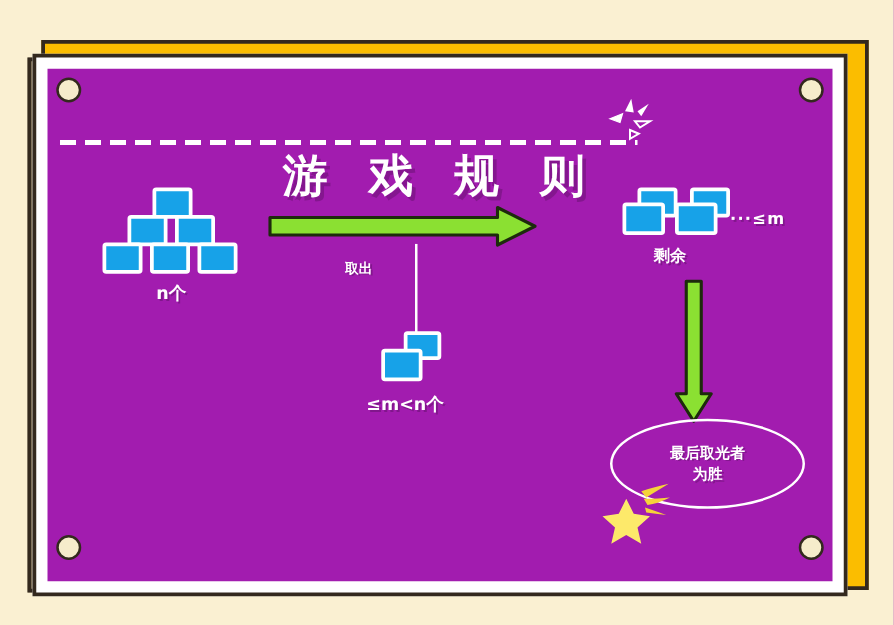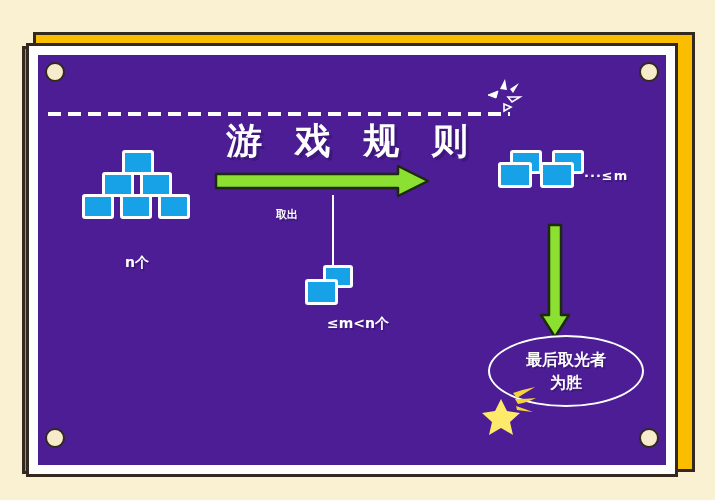--- a/index.html
+++ b/index.html
@@ -18,21 +18,21 @@
   .layer-yellow{
     position:absolute;left:33px;top:32px;width:662px;height:440px;
     background:#FBBD00;border:3px solid #33291E;box-sizing:border-box;
   }
   .layer-white{
     position:absolute;left:26px;top:43px;width:652px;height:434px;
     background:#FFFFFF;border:3px solid #33291E;box-sizing:border-box;
   }
   .board{
     position:absolute;left:38px;top:55px;width:628px;height:410px;
-    background:#4c1d95;box-sizing:border-box;overflow:hidden;
+    background:#a21caf;box-sizing:border-box;overflow:hidden;
   }
 
   
   .screw{
     position:absolute;width:20px;height:20px;border-radius:50%;
     background:#F6ECCB;border:2.5px solid #33291E;box-sizing:border-box;
     z-index:6;
   }
   .screw.tl{left:45px;top:62px;}
   .screw.tr{left:639px;top:62px;}
@@ -67,21 +67,21 @@
   
   .arrow-right{position:absolute;left:176px;top:108px;width:218px;height:36px;}
   .arrow-down-thin{position:absolute;left:288px;top:140px;width:14px;height:92px;}
   .arrow-down-green{position:absolute;left:500px;top:168px;width:34px;height:118px;}
 
   
   .ellipse{
     position:absolute;left:450px;top:280px;width:156px;height:72px;
     border:2.5px solid #FFFFFF;border-radius:50%;box-sizing:border-box;
     display:flex;flex-direction:column;align-items:center;justify-content:center;
-    color:#FFFFFF;font-weight:bold;font-size:16px;line-height:1.45;
+    color:#FFFFFF;font-weight:bold;font-size:12px;line-height:1.45;
     text-shadow:1.5px 1.5px 0 rgba(0,0,0,0.18);
   }
   .star{position:absolute;left:441px;top:330px;width:60px;height:52px;}
 </style>
 </head>
 <body>
 
 <div class="stage">
 
   <div class="layer-brown"></div>
@@ -103,45 +103,46 @@
       </svg>
     </div>
 
     <div style="position:absolute;left:36px;top:95px;width:140px;height:90px;">
       <div class="blk" style="left:48px;top:0;width:32px;height:25px;"></div>
       <div class="blk" style="left:28px;top:22px;width:32px;height:25px;"></div>
       <div class="blk" style="left:66px;top:22px;width:32px;height:25px;"></div>
       <div class="blk" style="left:8px;top:44px;width:32px;height:25px;"></div>
       <div class="blk" style="left:46px;top:44px;width:32px;height:25px;"></div>
       <div class="blk" style="left:84px;top:44px;width:32px;height:25px;"></div>
-      <div class="cap" style="left:0;top:76px;width:126px;text-align:center;font-size:14px;margin-top:28px;">n个</div>
+      <div class="cap" style="left:0;top:76px;width:126px;text-align:center;font-size:14px;">n个</div>
     </div>
 
     <svg class="arrow-right" viewBox="0 0 218 36">
       <polygon points="2,11 184,11 184,3 214,18 184,33 184,25 2,25" fill="#8BE032" stroke="#1D2B0C" stroke-width="2.5" stroke-linejoin="round"></polygon>
     </svg>
 
     <div class="cap" style="left:238px;top:152px;font-size:11px;">取出</div>
     <svg class="arrow-down-thin" viewBox="0 0 14 92">
       <line x1="7" y1="0" x2="7" y2="80" stroke="#FFFFFF" stroke-width="2"></line>
       <polygon points="7,92 1,78 13,78" fill="#FFFFFF"></polygon>
     </svg>
 
     <div style="position:absolute;left:255px;top:210px;width:110px;height:94px;">
       <div class="blk" style="left:30px;top:0;width:30px;height:23px;"></div>
       <div class="blk" style="left:12px;top:14px;width:33px;height:26px;"></div>
-      <div class="cap" style="left:0;top:50px;width:96px;text-align:right;font-size:14px;">≤m&lt;n个</div>
+      <div class="cap" style="left:0;top:50px;width:96px;text-align:left;font-size:14px;">≤m&lt;n个</div>
     </div>
 
     <div style="position:absolute;left:452px;top:95px;width:150px;height:80px;">
       <div class="blk" style="left:20px;top:0;width:32px;height:24px;"></div>
       <div class="blk" style="left:8px;top:12px;width:34px;height:26px;"></div>
       <div class="blk" style="left:62px;top:0;width:32px;height:24px;"></div>
       <div class="blk" style="left:50px;top:12px;width:34px;height:26px;"></div>
       <div class="cap" style="left:94px;top:18px;font-size:13px;letter-spacing:1px;">···≤m</div>
+      <div class="cap" style="left:4px;top:46px;width:84px;text-align:center;font-size:13px;">剩余</div>
     </div>
 
     <svg class="arrow-down-green" viewBox="0 0 34 118">
       <polygon points="11,2 23,2 23,92 31,92 17,114 3,92 11,92" fill="#8BE032" stroke="#1D2B0C" stroke-width="2.5" stroke-linejoin="round"></polygon>
     </svg>
 
     <div class="ellipse">
       <div>最后取光者</div>
       <div>为胜</div>
     </div>

